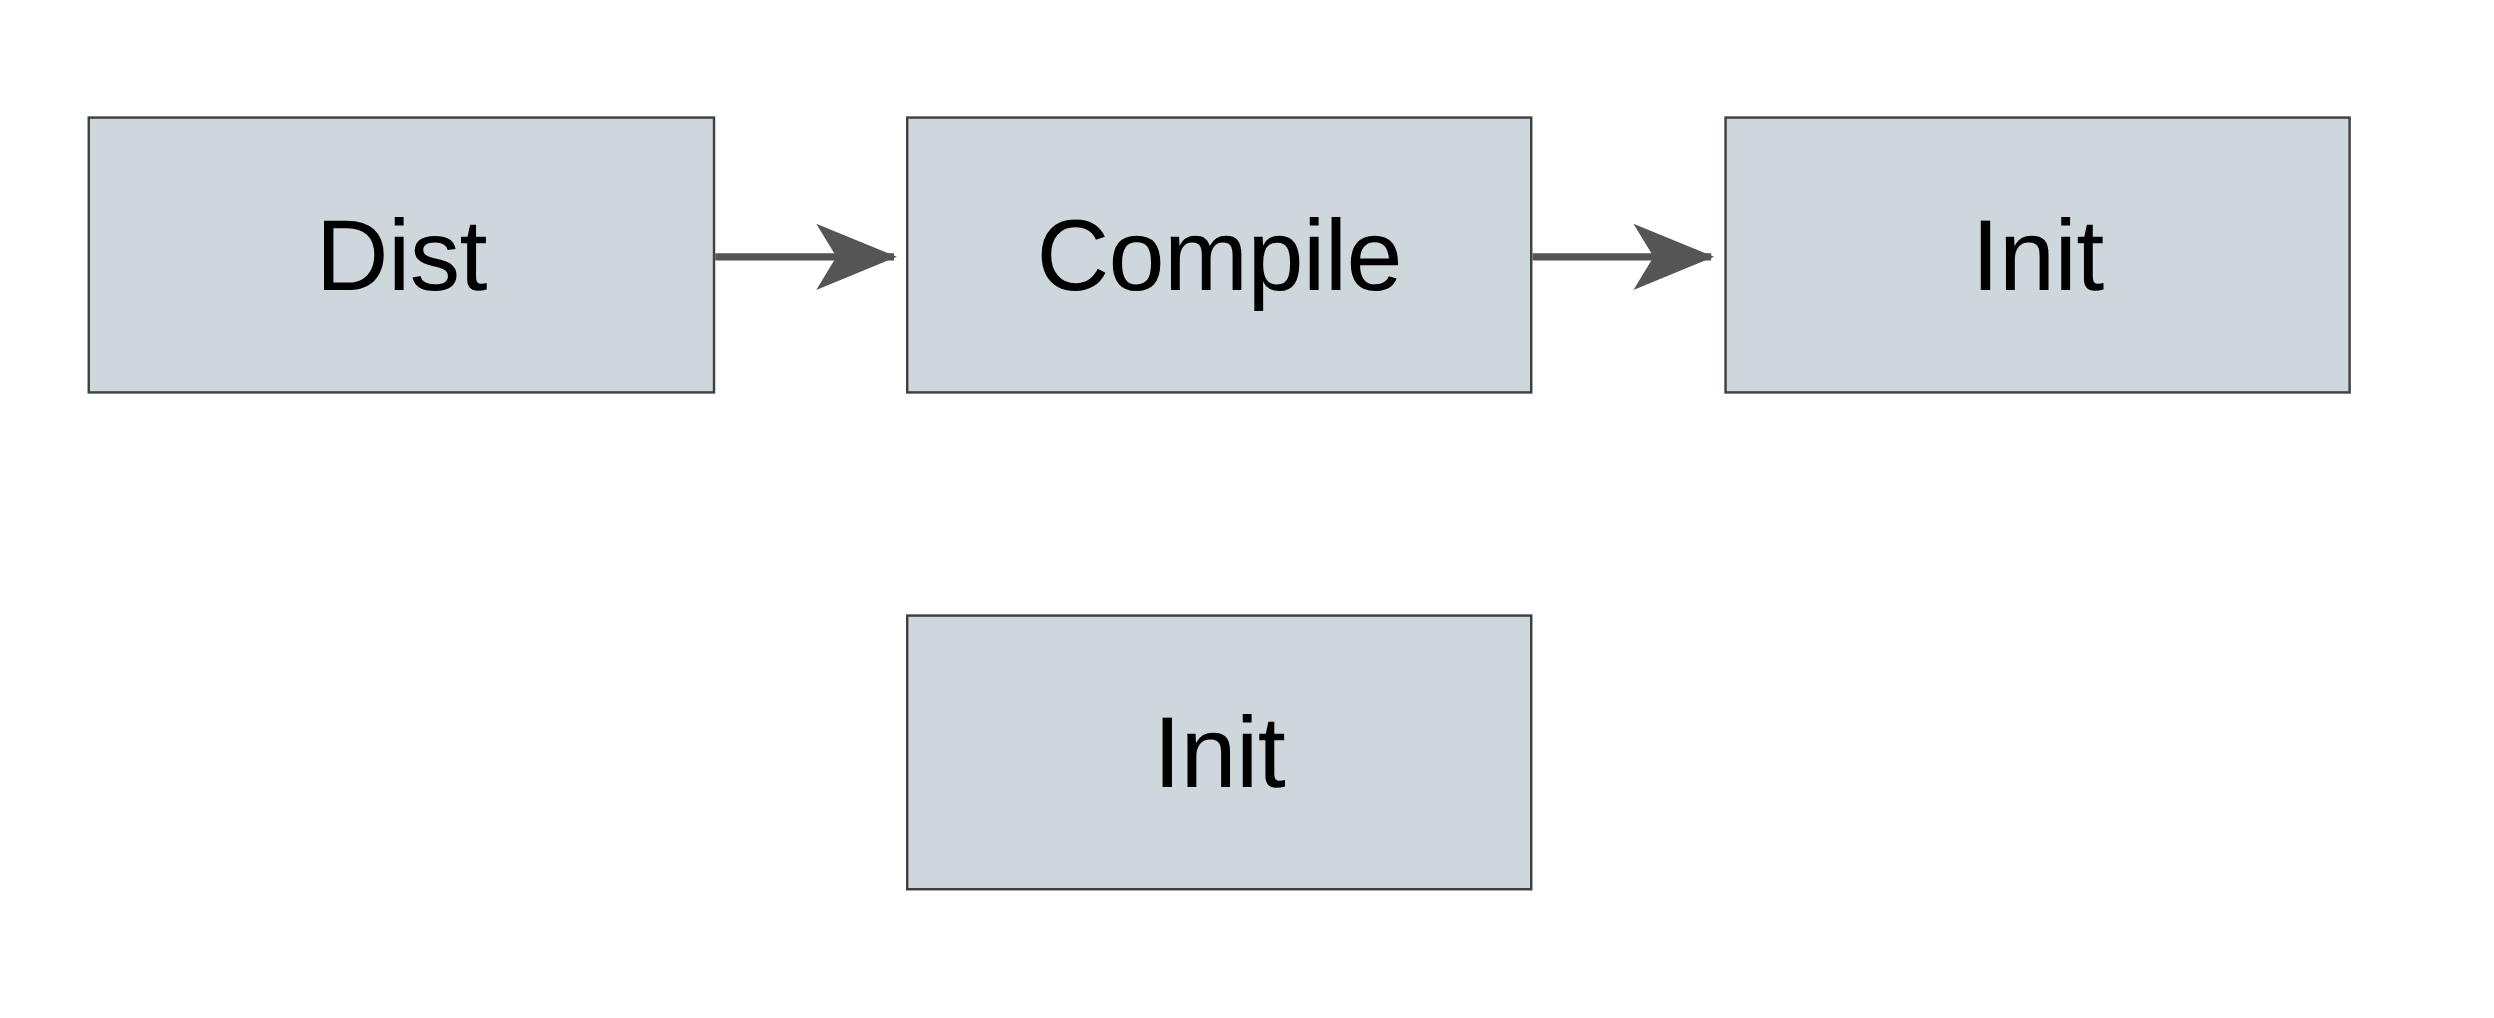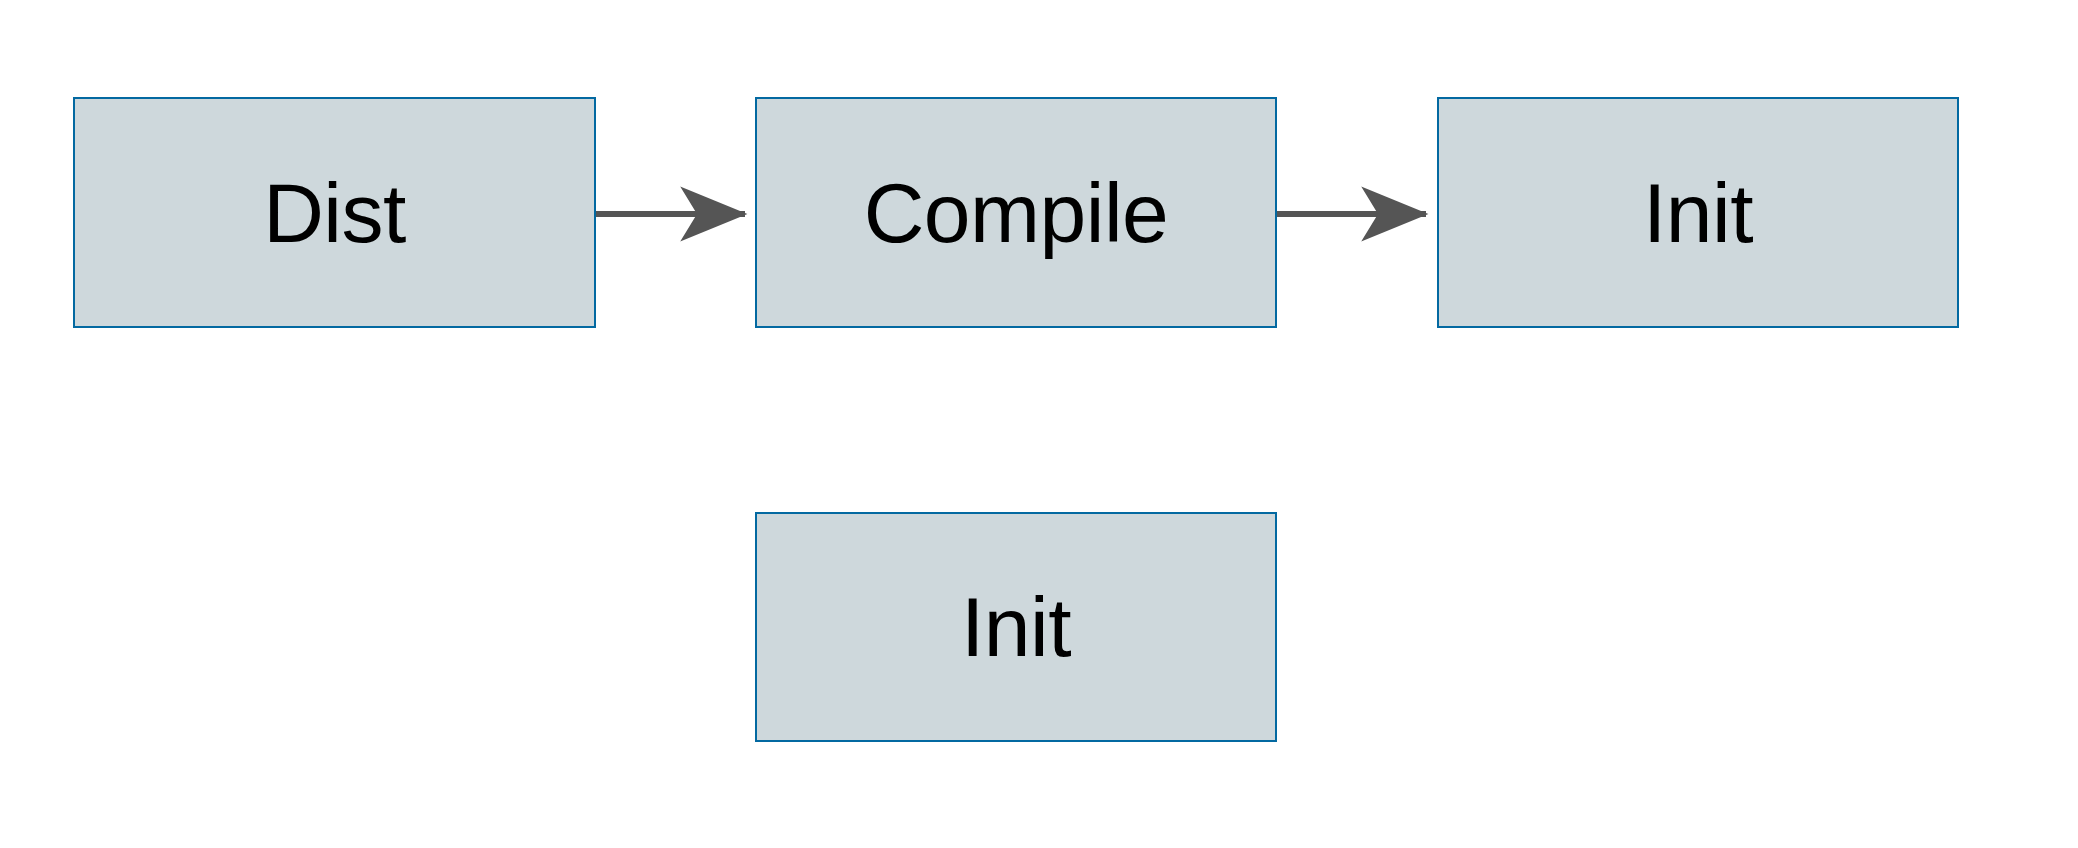--- a/index.html
+++ b/index.html
@@ -14,21 +14,21 @@
     position: relative;
     width: 2078px;
     height: 848px;
     background: #ffffff;
     overflow: hidden;
   }
   .node {
     position: absolute;
     box-sizing: border-box;
     background: #ced8dc;
-    border: 2px solid #0369a1;
+    border: 2px solid #404040;
     display: flex;
     align-items: center;
     justify-content: center;
   }
   .node-label {
     font-family: "Liberation Sans", "DejaVu Sans", sans-serif;
     font-size: 84px;
     font-weight: 300;
     color: #000000;
     line-height: 1;

